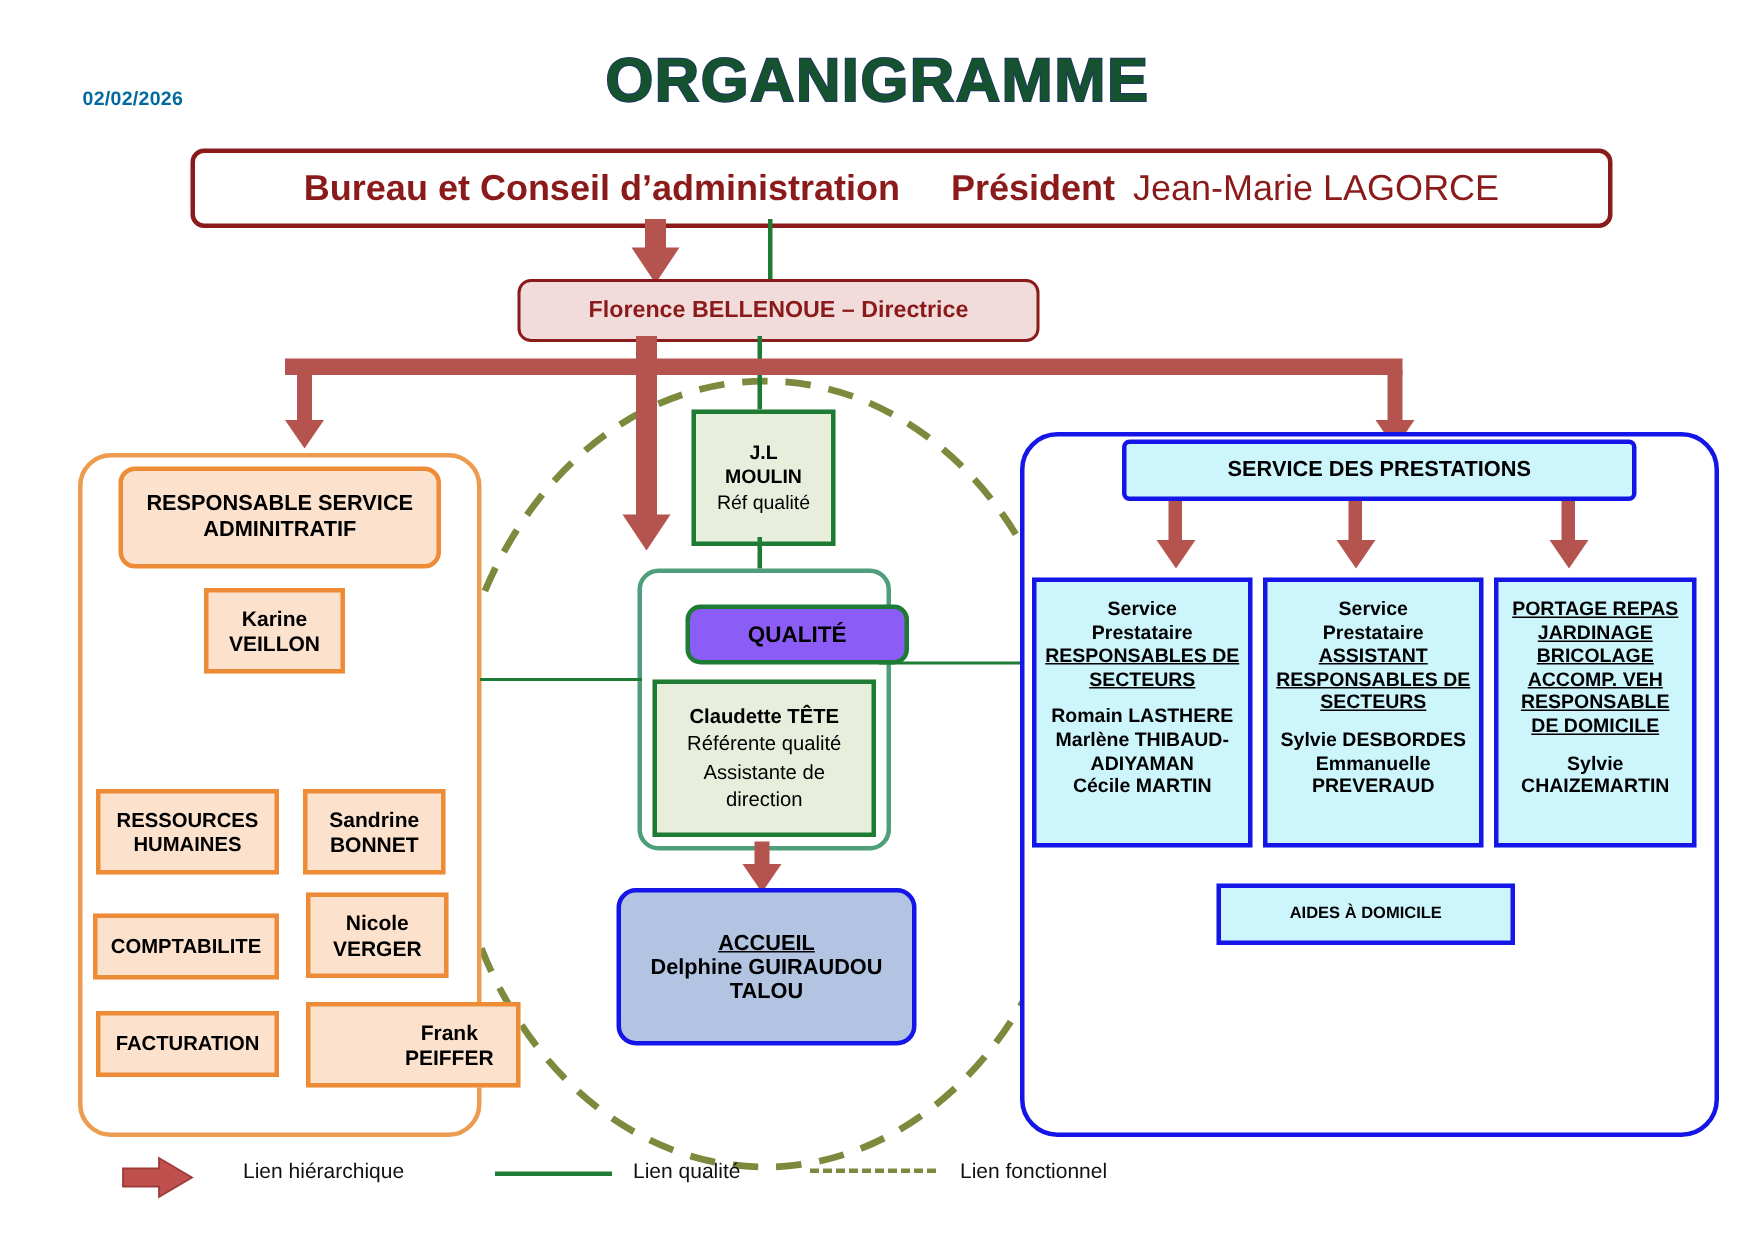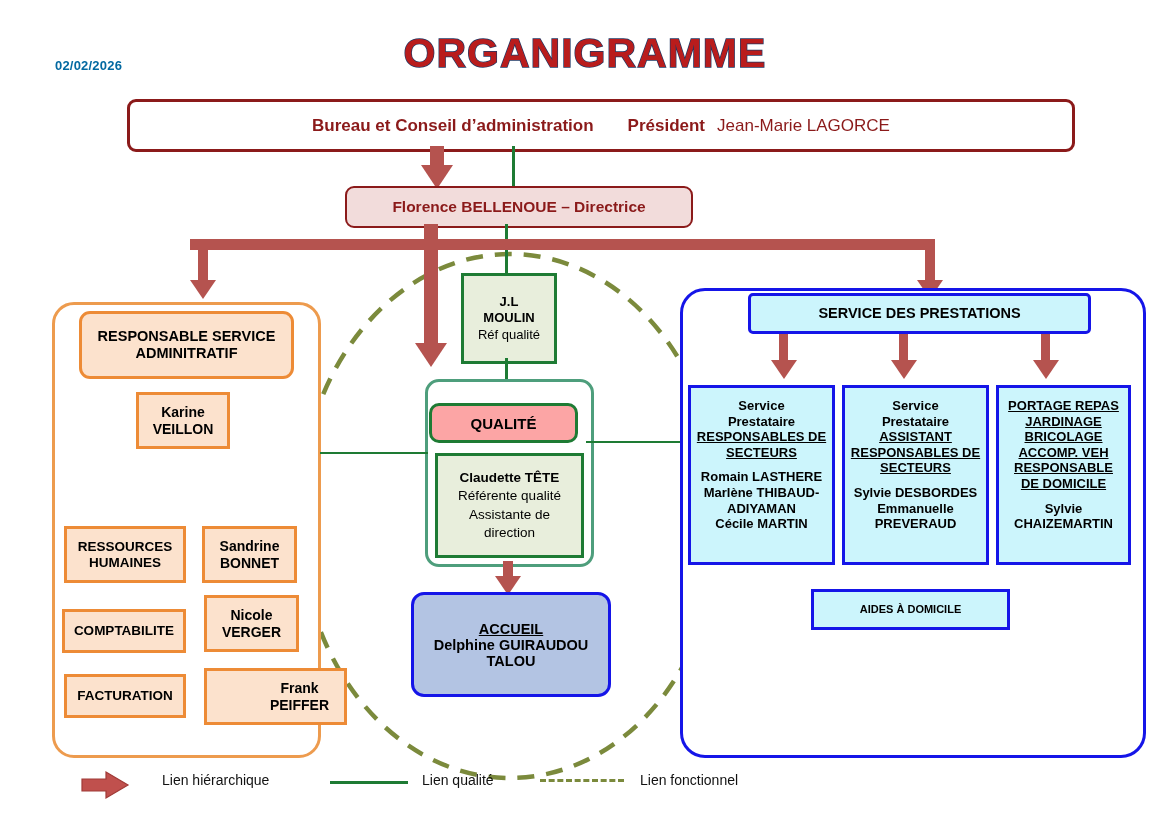--- a/index.html
+++ b/index.html
@@ -26,35 +26,35 @@
     color: #0369a1;
     letter-spacing: .2px;
   }
   #page-title {
     left: 0; top: 30px;
     width: 1170px;
     text-align: center;
     font-size: 41px;
     font-weight: bold;
     letter-spacing: 1px;
-    color: #b91c1c;
+    color: #14532d;
     -webkit-text-stroke: 1.4px #1F3864;
     paint-order: stroke fill;
   }
 
   
   #board-box {
     left: 127px; top: 99px;
     width: 942px; height: 47px;
     border: 3px solid #8B1A1A;
     border-radius: 9px;
     background: #ffffff;
     display: flex; align-items: center; justify-content: center;
   }
-  .board-text { font-size: 17px; color: #8B1A1A; }
+  .board-text { font-size: 24px; color: #8B1A1A; }
   .board-text.bold { font-weight: bold; }
   .board-text.reg { font-weight: normal; }
 
   #director-box {
     left: 345px; top: 186px;
     width: 344px; height: 38px;
     border: 2px solid #8B1A1A;
     border-radius: 9px;
     background: #F2DCDB;
     display: flex; align-items: center; justify-content: center;
@@ -111,25 +111,25 @@
   .mb-bold { font-weight: bold; }
 
   #quality-wrap {
     left: 425px; top: 379px;
     width: 163px; height: 182px;
     border: 3px solid #4E9E7C;
     border-radius: 14px;
     background: #ffffff;
   }
   #quality-title {
-    left: 429px; top: 403px;
+    left: 457px; top: 403px;
     width: 143px; height: 34px;
     border: 3px solid #1E7B34;
     border-radius: 10px;
-    background: #fca5a5;
+    background: #8b5cf6;
     display: flex; align-items: center; justify-content: center;
     font-size: 15px; font-weight: bold; color: #000;
   }
   #quality-person {
     left: 435px; top: 453px;
     width: 143px; height: 99px;
     border: 3px solid #1E7B34;
     background: #E8EEDC;
     display: flex; flex-direction: column;
     align-items: center; justify-content: center;

